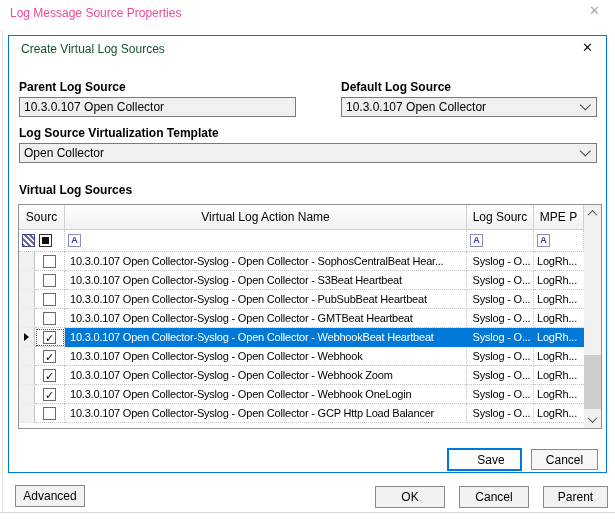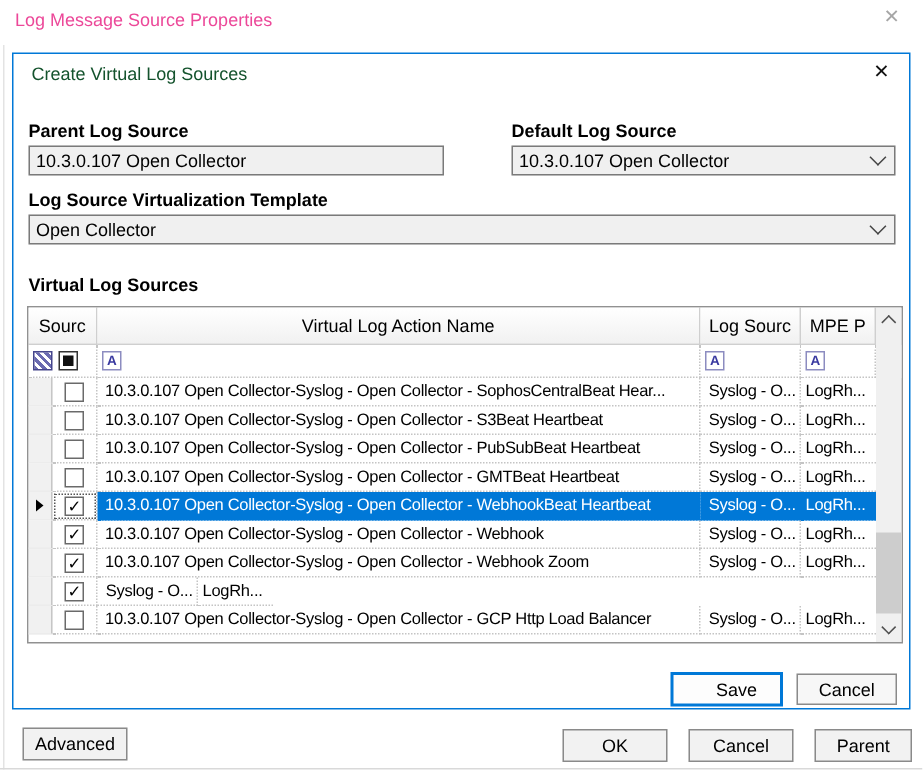--- a/index.html
+++ b/index.html
@@ -220,20 +220,21 @@
     <div class="g-ls">Syslog - O...</div>
     <div class="g-mpe">LogRh...</div>
   </div>
           <div class="g-row">
     <div class="g-sel">
       
     </div>
     <div class="g-cb">
       <span class="cb">✓</span>
     </div>
+    <div class="g-name">10.3.0.107 Open Collector-Syslog - Open Collector - Webhook OneLogin</div>
     <div class="g-ls">Syslog - O...</div>
     <div class="g-mpe">LogRh...</div>
   </div>
           <div class="g-row">
     <div class="g-sel">
       
     </div>
     <div class="g-cb">
       <span class="cb"></span>
     </div>

